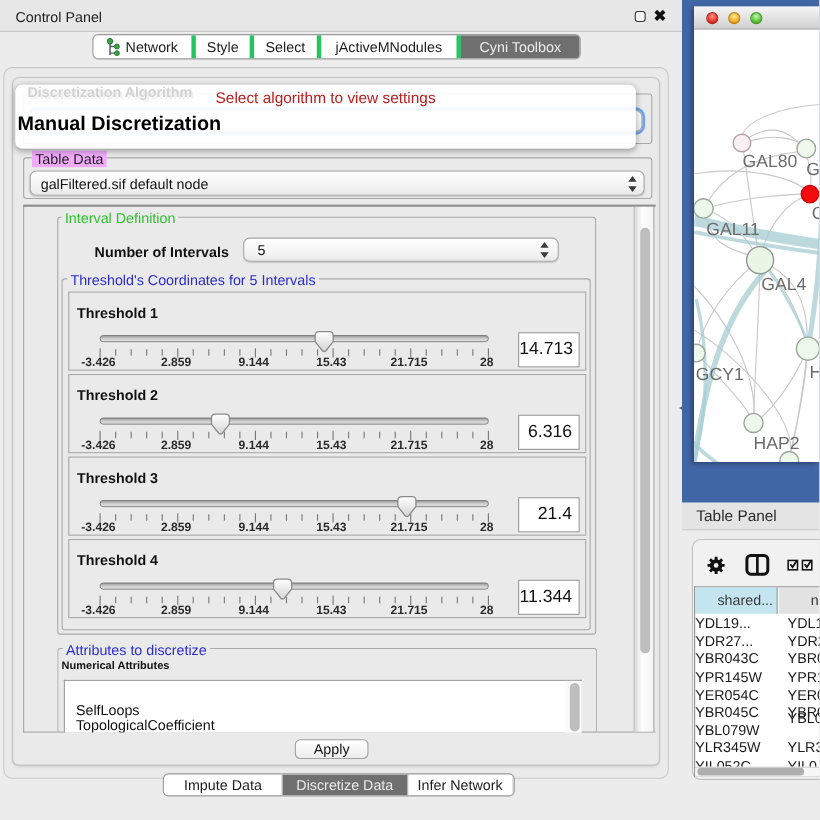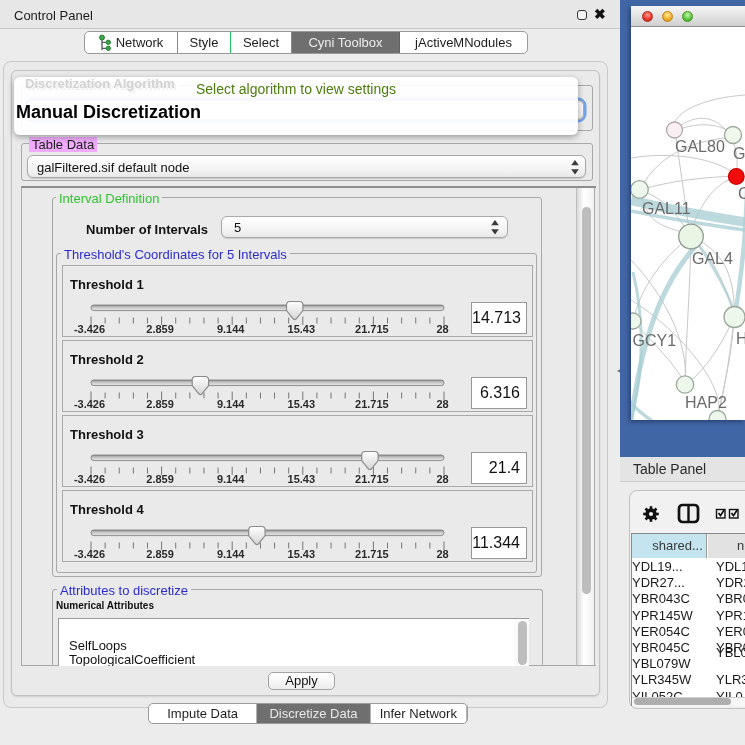--- a/index.html
+++ b/index.html
@@ -5,21 +5,21 @@
 html,body{width:745px;height:745px;overflow:hidden}
 body{font-family:"Liberation Sans",sans-serif;background:#ececec;position:relative}
 .abs{position:absolute}
 
 #titlebar{left:0;top:0;width:620px;height:29px;background:#e7e7e7;border-bottom:1px solid #c6c6c6}
 #titletext{left:14px;top:8px;font-size:13px;color:#1d1d1d}
 #unpin{left:577px;top:10px;width:10px;height:10px;border:1.6px solid #333;border-radius:3px;background:#f4f4f4}
 #closex{left:594px;top:6px;font-size:14px;font-weight:bold;color:#111}
 
 #tabbar{left:84px;top:31px;width:444px;height:23px;background:#fff;border:1px solid #9a9a9a;border-radius:5px;display:flex;overflow:hidden}
-#tabbar .tab{font-size:13px;color:#1d1d1d;display:flex;align-items:center;justify-content:center;border-right:1px solid #22c55e}
+#tabbar .tab{font-size:13px;color:#1d1d1d;display:flex;align-items:center;justify-content:center;border-right:4px solid #22c55e}
 #tabbar .tab:last-child{border-right:none}
 #tabbar .sel{background:#6f6f6f;color:#ececec;border-right-color:#5f5f5f}
 
 #panelA{left:3px;top:61px;width:605px;height:647px;background:#eaeaea;border:1px solid #c9c9c9;border-radius:8px}
 #panelB{left:11px;top:70px;width:589px;height:626px;background:#eaeaea;border:1px solid #c2c2c2;border-radius:6px;box-shadow:0 1px 2px rgba(0,0,0,.12)}
 .group{border:1px solid #a8a8a8;border-radius:3px}
 .glabel{font-size:13px;background:#eaeaea;padding:0 3px}
 
 #discgroup{left:21px;top:85px;width:572px;height:46px}
 #disclabel{left:24px;top:78px;font-weight:bold;color:#333}
@@ -59,21 +59,21 @@
 #alscroll{left:514px;top:619px;width:15px;height:47px;background:#fafafa}
 #althumb{left:518px;top:621px;width:9px;height:44px;background:#bdbdbd;border-radius:5px}
 
 #apply{left:268px;top:672px;width:67px;height:18px;background:linear-gradient(#ffffff,#ededed);border:1px solid #a2a2a2;border-radius:5px;font-size:13px;color:#111;text-align:center;line-height:16px}
 #btabs{left:148px;top:703px;width:320px;height:21px;background:#fff;border:1px solid #9a9a9a;border-radius:5px;display:flex;overflow:hidden}
 #btabs .tab{font-size:13px;color:#1d1d1d;display:flex;align-items:center;justify-content:center;border-right:1px solid #b4b4b4}
 #btabs .sel{background:#6f6f6f;color:#e9e9e9}
 #splitarrow{left:615px;top:369px;width:0;height:0;border:2.5px solid transparent;border-right:4px solid #666}
 
 #popup{left:14px;top:77px;width:564px;height:58px;background:rgba(255,255,255,.93);border-radius:6px;box-shadow:0 2px 6px rgba(0,0,0,.35);z-index:30}
-#popup .p1{position:absolute;left:0;top:4px;width:100%;text-align:center;font-size:14px;color:#4d7c0f}
+#popup .p1{position:absolute;left:0;top:4px;width:100%;text-align:center;font-size:14px;color:#b91c1c}
 #popup .p2{position:absolute;left:2px;top:25px;font-size:18px;font-weight:bold;color:#000}
 #popup .p3{position:absolute;left:2px;top:38px;font-size:13.5px;color:#000}
 
 #blueframe{left:620px;top:0;width:125px;height:457px;background:#4166a5}
 #netwin{left:631px;top:6px;width:114px;height:414px;background:#fff;box-shadow:-2px 2px 4px rgba(0,0,30,.35)}
 #nettitle{left:631px;top:6px;width:114px;height:21px;background:linear-gradient(#f6f6f6,#cfcfcf);border-bottom:1px solid #909090}
 .light{width:11px;height:11px;border-radius:50%;top:11px}
 #lr{left:642px;background:radial-gradient(circle at 50% 32%,#ff9990,#ee3b30 55%,#b01b10);border:.5px solid #a82a20}
 #ly{left:662px;background:radial-gradient(circle at 50% 32%,#ffe9a0,#f6b22e 55%,#c07d10);border:.5px solid #ba8312}
 #lg{left:682px;background:radial-gradient(circle at 50% 32%,#c9f4b0,#62c946 55%,#2f9718);border:.5px solid #47941f}
@@ -102,22 +102,22 @@
   <div class="tab" style="width:93px"><svg width="13" height="17" style="margin-right:4px">
         <line x1="3" y1="6" x2="3" y2="16" stroke="#5a5f6b" stroke-width="1.4"></line>
         <line x1="3" y1="8.3" x2="7.5" y2="8.3" stroke="#5a5f6b" stroke-width="1.2"></line>
         <line x1="3" y1="14.3" x2="7.5" y2="14.3" stroke="#5a5f6b" stroke-width="1.2"></line>
         <circle cx="3" cy="3.5" r="2.5" fill="#41a04b" stroke="#1d7a2a" stroke-width=".9"></circle>
         <circle cx="9.3" cy="8.3" r="2.2" fill="#41a04b" stroke="#1d7a2a" stroke-width=".9"></circle>
         <circle cx="9.3" cy="14.3" r="2.2" fill="#41a04b" stroke="#1d7a2a" stroke-width=".9"></circle>
       </svg>Network</div>
   <div class="tab" style="width:53px">Style</div>
   <div class="tab" style="width:61px">Select</div>
+  <div class="tab" style="width:127px">jActiveMNodules</div>
   <div class="tab sel" style="width:108px">Cyni Toolbox</div>
-  <div class="tab" style="width:127px">jActiveMNodules</div>
 </div>
 
 <div class="abs" id="panelA"></div>
 <div class="abs" id="panelB"></div>
 
 <div class="abs group" id="discgroup"></div>
 <div class="abs glabel" id="disclabel">Discretization Algorithm</div>
 <div class="abs" id="disccombo"></div>
 <div class="abs" id="discghost">Discretization Algorithm</div>
 

